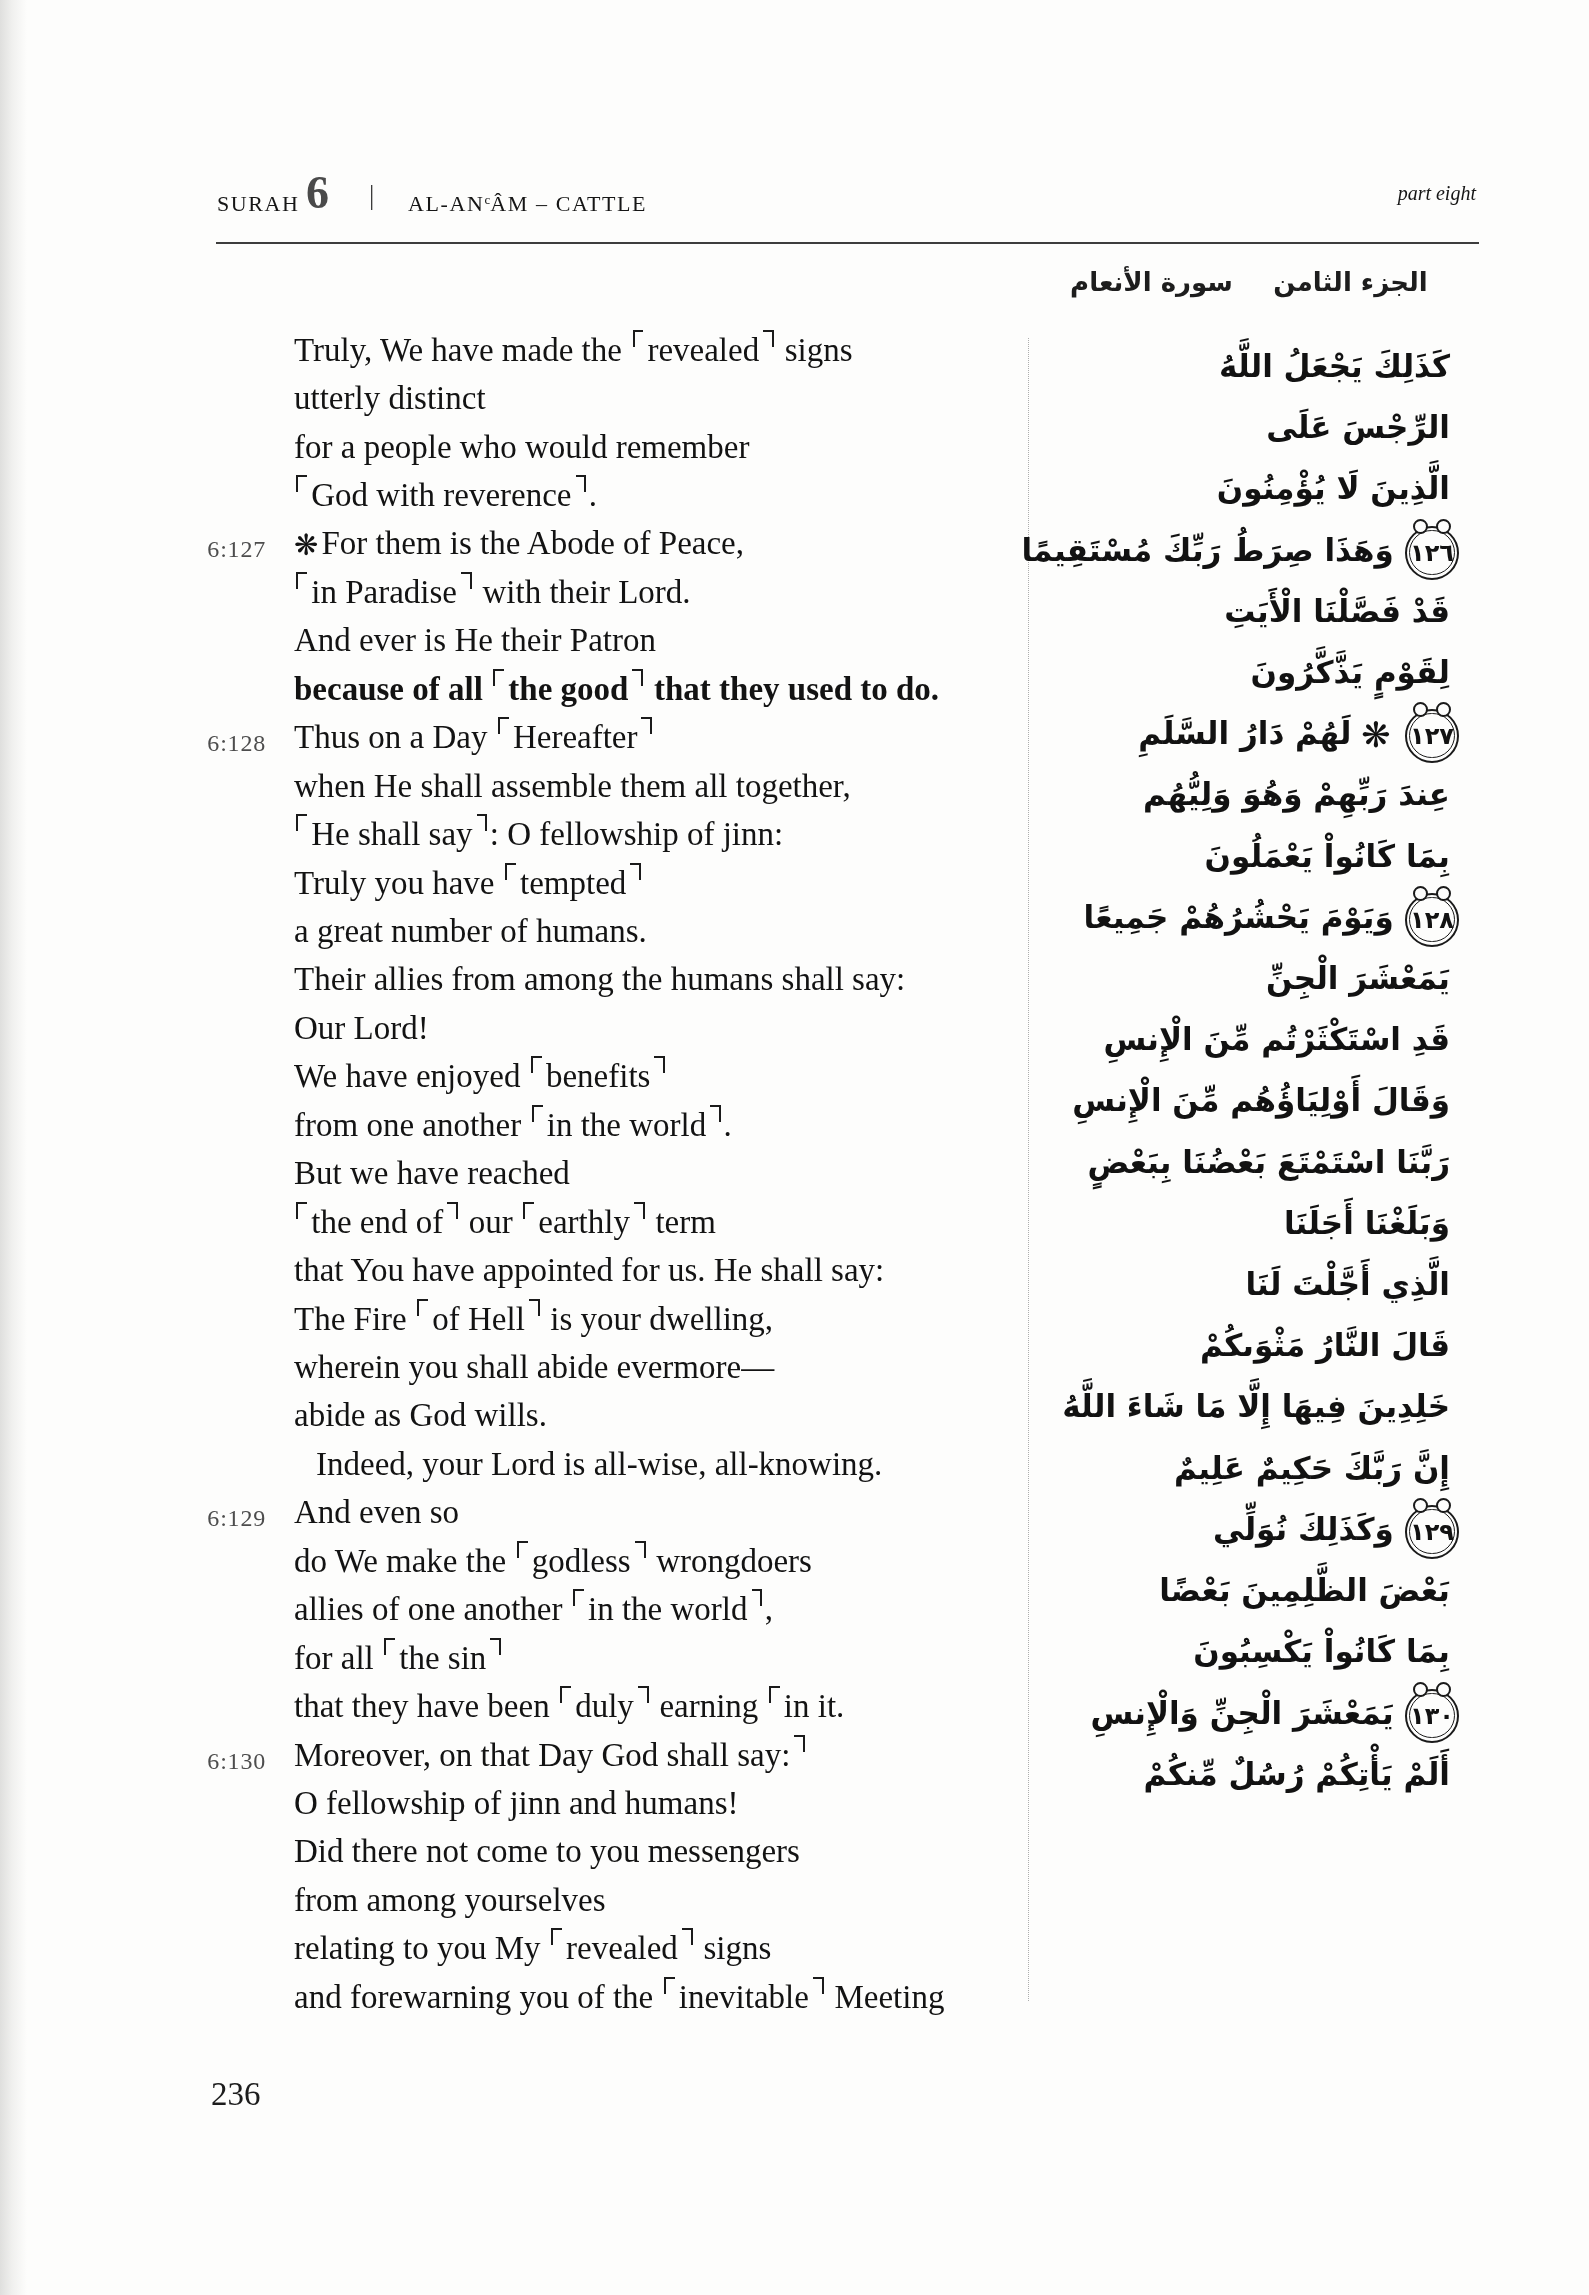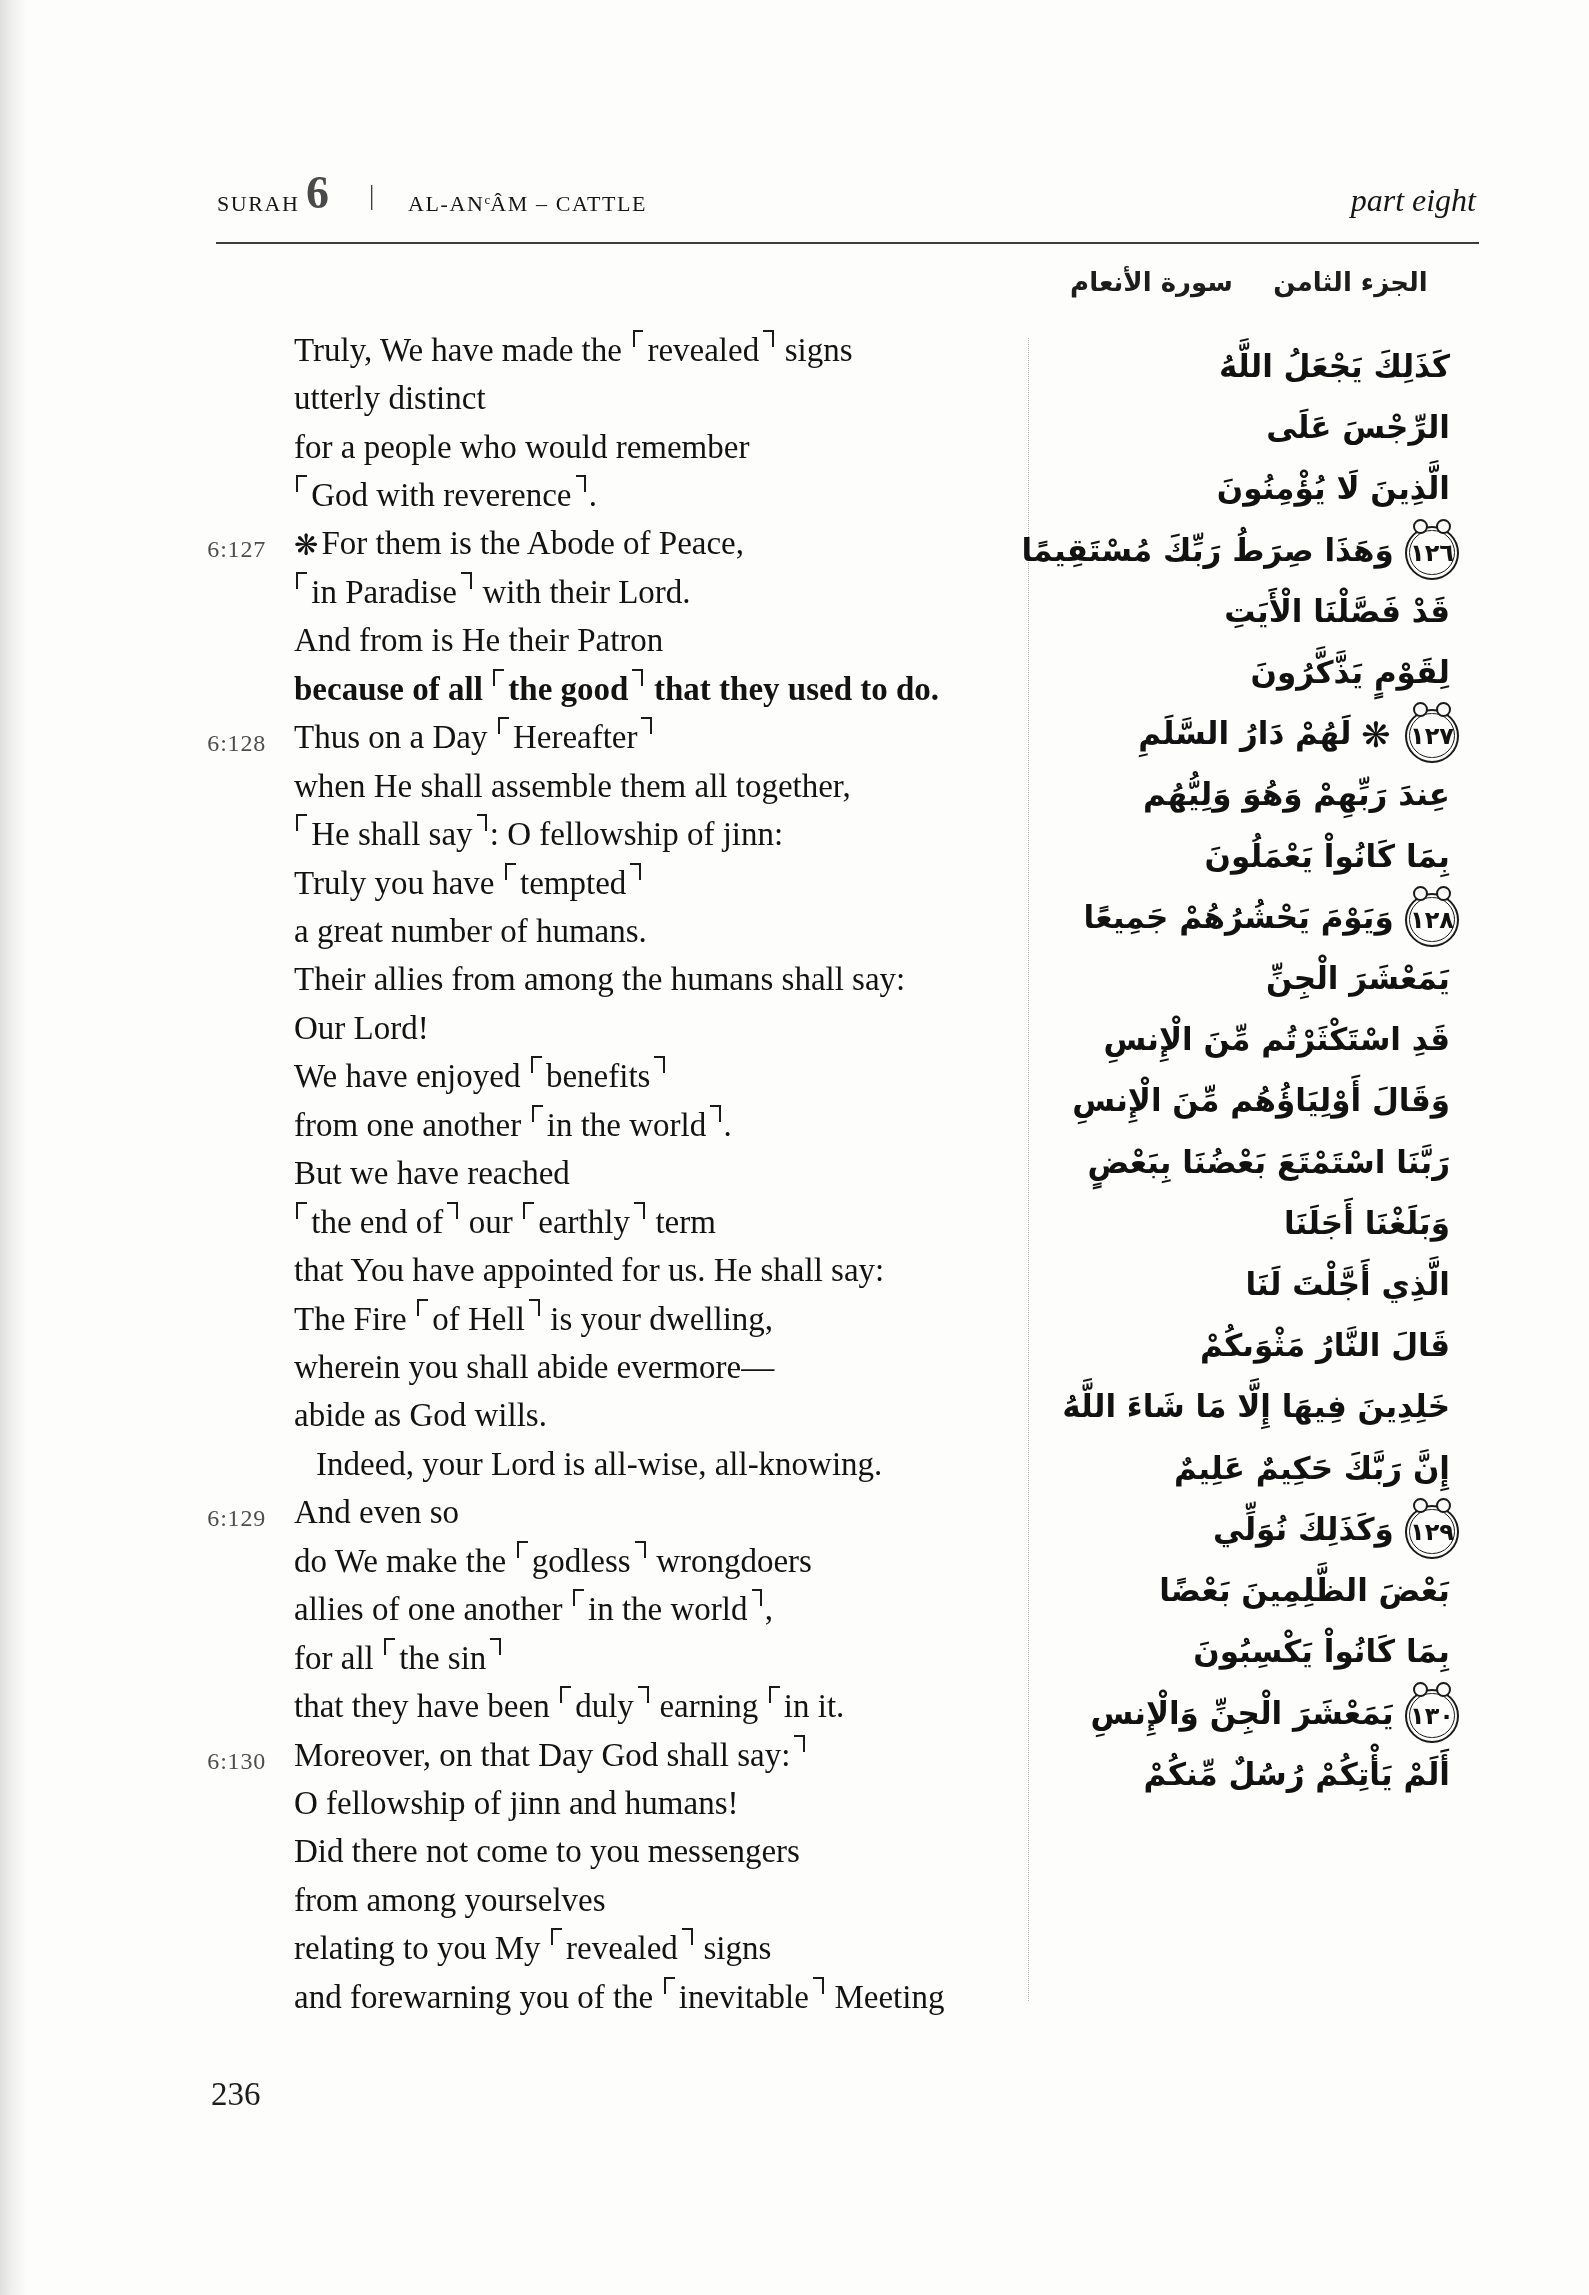--- a/index.html
+++ b/index.html
@@ -16,21 +16,21 @@
     position:absolute;left:0;top:0;bottom:0;width:27px;
     background:linear-gradient(90deg,#cfcfcd 0%,#e9e9e7 45%,#fdfdfc 100%);
     opacity:.65;
   }
   
   #surah-label{position:absolute;left:217px;top:191px;font-size:22px;letter-spacing:1.6px;}
   #surah-number{position:absolute;left:306px;top:166px;font-size:46px;font-weight:600;color:#4a4a4a;}
   #header-sep{position:absolute;left:369px;top:180px;font-size:26.6px;color:#3c3c3c;font-weight:300;}
   #surah-name{position:absolute;left:408px;top:191px;font-size:22px;letter-spacing:1.6px;white-space:nowrap;text-align:right;}
   #surah-name .ayn{font-size:13px;vertical-align:7.2px;letter-spacing:0;}
-  #part-label{position:absolute;right:113px;top:182px;font-size:32px;font-style:italic;white-space:nowrap;}
+  #part-label{position:absolute;right:113px;top:182px;font-size:20px;font-style:italic;white-space:nowrap;}
   #header-rule{position:absolute;left:216px;top:242px;width:1263px;height:1.6px;background:#3d3d3d;}
   
   .arabic-head{
     position:absolute;top:259px;height:47px;line-height:47px;
     font-family:"DejaVu Sans",sans-serif;font-weight:bold;font-size:26px;color:#1d1d1d;
     text-align:center;white-space:nowrap;
   }
   #juz-head{left:1252px;width:197px;}
   #surah-head{left:1067px;width:169px;}
   
@@ -94,21 +94,21 @@
 
   <div id="column-divider"></div>
 
   <div id="english-column">
       <div class="eline" style="top: 329px;">Truly, We have made the <span class="hb o"></span>revealed<span class="hb c"></span> signs</div>
       <div class="eline" style="top: 377px;">utterly distinct</div>
       <div class="eline" style="top: 426px;">for a people who would remember</div>
       <div class="eline" style="top: 474px;"><span class="hb o"></span>God with reverence<span class="hb c"></span>.</div>
       <div class="eline" style="top: 522px;"><span class="vnum">6:127</span><span class="orn">❋</span>For them is the Abode of Peace,</div>
       <div class="eline" style="top: 571px;"><span class="hb o"></span>in Paradise<span class="hb c"></span> with their Lord.</div>
-      <div class="eline" style="top: 619px;">And from is He their Patron</div>
+      <div class="eline" style="top: 619px;">And ever is He their Patron</div>
       <div class="eline" style="top: 668px; font-weight: bold;">because of all <span class="hb o"></span>the good<span class="hb c"></span> that they used to do.</div>
       <div class="eline" style="top: 716px;"><span class="vnum">6:128</span>Thus on a Day <span class="hb o"></span>Hereafter<span class="hb c"></span></div>
       <div class="eline" style="top: 765px;">when He shall assemble them all together,</div>
       <div class="eline" style="top: 813px;"><span class="hb o"></span>He shall say<span class="hb c"></span>: O fellowship of jinn:</div>
       <div class="eline" style="top: 862px;">Truly you have <span class="hb o"></span>tempted<span class="hb c"></span></div>
       <div class="eline" style="top: 910px;">a great number of humans.</div>
       <div class="eline" style="top: 958px;">Their allies from among the humans shall say:</div>
       <div class="eline" style="top: 1007px;">Our Lord!</div>
       <div class="eline" style="top: 1055px;">We have enjoyed <span class="hb o"></span>benefits<span class="hb c"></span></div>
       <div class="eline" style="top: 1104px;">from one another <span class="hb o"></span>in the world<span class="hb c"></span>.</div>

